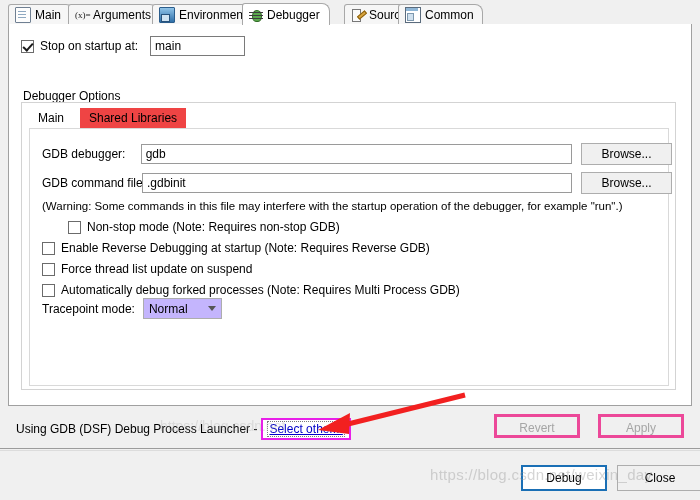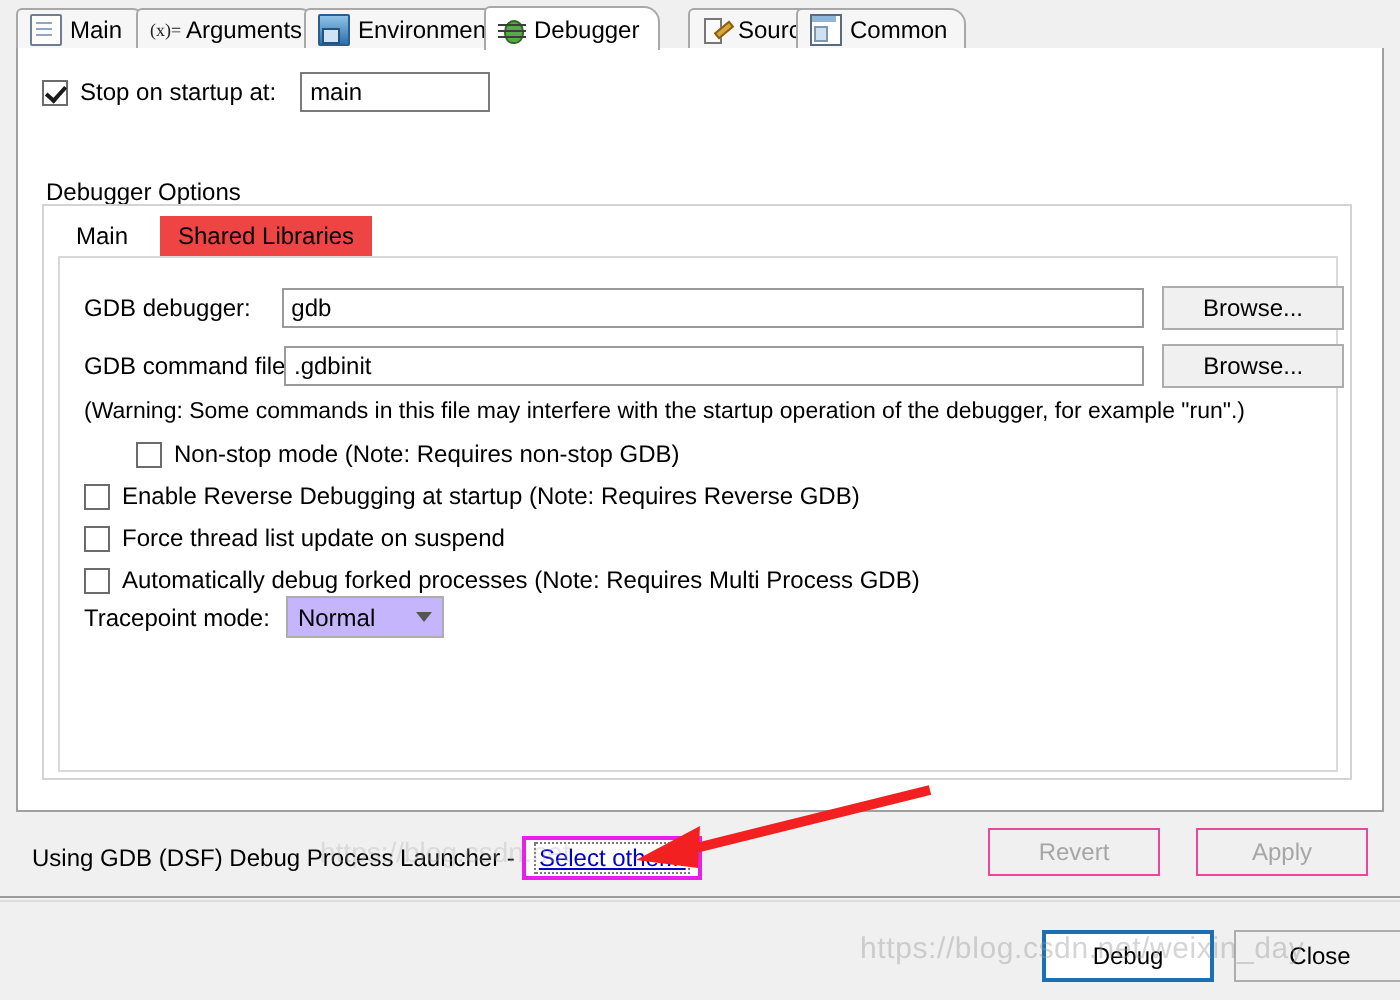--- a/index.html
+++ b/index.html
@@ -370,21 +370,21 @@
     padding: 0 1px;
     cursor: pointer;
   }
 
   .footer-btn {
     position: absolute;
     width: 86px;
     height: 24px;
     box-sizing: border-box;
     background: #f0f0f0;
-    border: 1px solid #ec4899;
+    border: 3px solid #ec4899;
     color: #a6a6a6;
     font-family: "Liberation Sans", sans-serif;
     font-size: 12px;
     text-align: center;
     line-height: 22px;
   }
   #revert-btn { left: 494px; top: 414px; }
   #apply-btn  { left: 598px; top: 414px; }
 
   #sep-line {

